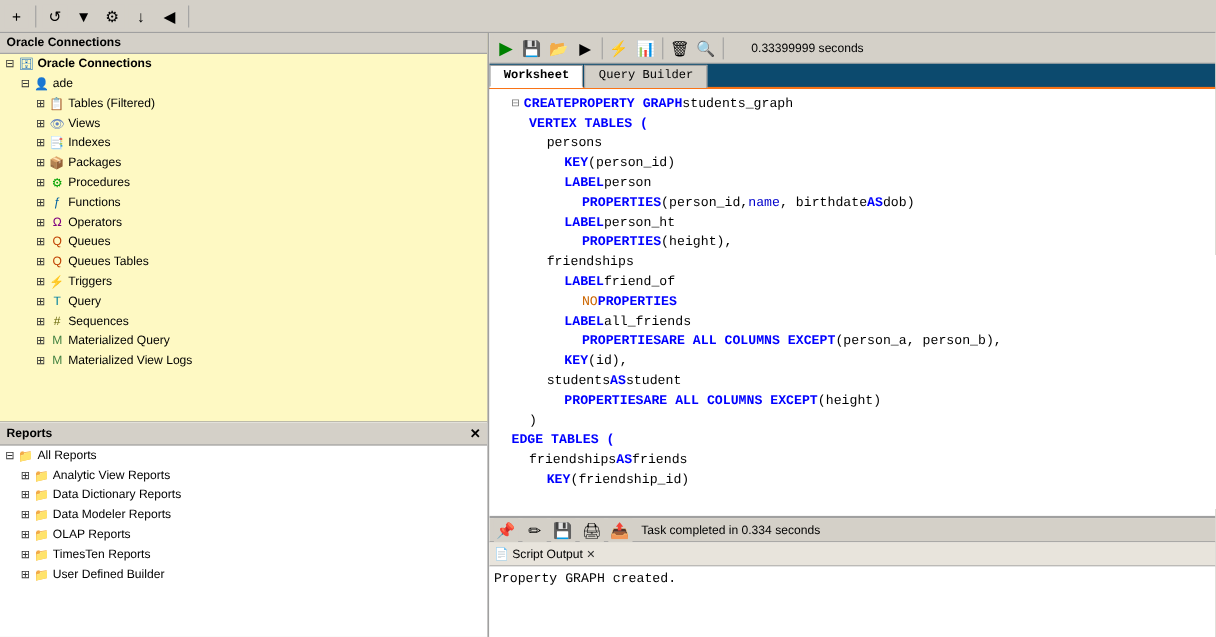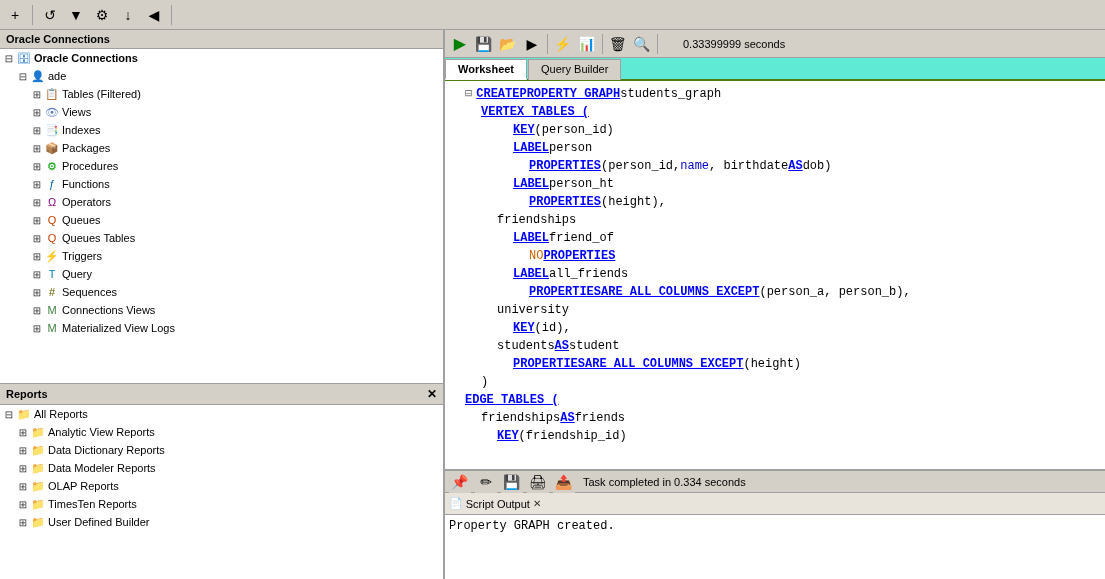--- a/index.html
+++ b/index.html
@@ -19,21 +19,21 @@
     }
     .toolbar-divider { width: 1px; height: 20px; background: #a0a0a0; margin: 0 2px; }
 
     
     .content-area { display: flex; flex: 1; overflow: hidden; }
 
     
     .left-panel { width: 445px; display: flex; flex-direction: column; border-right: 2px solid #a0a0a0; }
 
     
-    .connections-panel { flex: 1; background: #ffffff; overflow-y: auto; border-bottom: 1px solid #a0a0a0; }
+    .connections-panel { flex: 1; background: #fef9c3; overflow-y: auto; border-bottom: 1px solid #a0a0a0; }
     .panel-header { background: #d4d0c8; padding: 3px 6px; font-weight: bold; font-size: 11px; border-bottom: 1px solid #a0a0a0; }
 
     .tree-item { display: flex; align-items: center; padding: 1px 0; cursor: pointer; white-space: nowrap; }
 
     .expand-icon { width: 14px; height: 14px; display: inline-flex; align-items: center; justify-content: center; font-size: 10px; color: #333; flex-shrink: 0; }
     .tree-icon { width: 16px; height: 16px; display: inline-flex; align-items: center; justify-content: center; margin-right: 2px; flex-shrink: 0; font-size: 11px; }
     .tree-label { font-size: 11px; color: #000; }
 
     
     .indent-0 { padding-left: 2px; }
@@ -50,34 +50,34 @@
 
     
     .right-toolbar {
       display: flex; align-items: center; height: 28px;
       background: #d4d0c8; border-bottom: 1px solid #a0a0a0;
       padding: 2px 4px; gap: 2px;
     }
     .right-timer { margin-left: 21px; font-size: 11px; color: #000; }
 
     
-    .tab-bar { display: flex; background: #5eead4; border-bottom: 2px solid #4d7c0f; }
+    .tab-bar { display: flex; background: #0c4a6e; border-bottom: 2px solid #f97316; font-family: Liberation Mono, monospace; }
     .tab {
       padding: 3px 12px; font-size: 11px; cursor: pointer;
       border: 1px solid #a0a0a0; border-bottom: none; background: #d4d0c8;
       margin-right: 1px; position: relative; top: 1px;
     }
     .tab.active { background: #ffffff; border-bottom: 2px solid #ffffff; font-weight: bold; color: #000; }
 
     
     .code-area { flex: 1; overflow-y: auto; background: #ffffff; padding: 4px; font-family: 'Courier New', monospace; font-size: 12px; line-height: 1.5; }
     .code-line { display: flex; align-items: baseline; }
 
     
-    .kw-blue { color: #0000ff; font-weight: bold; text-decoration: underline; }
+    .kw-blue { color: #0000ff; font-weight: bold; }
     .kw-orange { color: #cc6600; }
     .txt-black { color: #000000; text-align: center; }
     .txt-link { color: #0000cc; }
 
     
     .bottom-panel { height: 110px; border-top: 2px solid #a0a0a0; display: flex; flex-direction: column; background: #ffffff; }
     .bottom-tab-bar { display: flex; background: #d4d0c8; align-items: center; height: 22px; border-bottom: 1px solid #a0a0a0; padding: 0 4px; gap: 4px; }
     .bottom-tab { font-size: 11px; cursor: pointer; display: flex; align-items: center; gap: 3px; }
     .bottom-tab .tab-close { font-size: 10px; cursor: pointer; color: #333; }
     .bottom-status { color: #000; font-size: 11px; margin-left: 4px; }
@@ -194,21 +194,21 @@
               <span class="tree-label">Query</span>
             </div>
             <div class="tree-item indent-2">
               <span class="expand-icon">⊞</span>
               <span class="tree-icon icon-seq">#</span>
               <span class="tree-label">Sequences</span>
             </div>
             <div class="tree-item indent-2">
               <span class="expand-icon">⊞</span>
               <span class="tree-icon icon-matv">M</span>
-              <span class="tree-label">Connections Views</span>
+              <span class="tree-label">Materialized Query</span>
             </div>
             <div class="tree-item indent-2">
               <span class="expand-icon">⊞</span>
               <span class="tree-icon icon-matv">M</span>
               <span class="tree-label">Materialized View Logs</span>
             </div>
           </div>
       </div>
 
       <div class="reports-panel">
@@ -289,20 +289,24 @@
             <span style="color: rgb(128, 128, 128); margin-right: 4px; cursor: pointer;">⊟</span>
             <span class="kw-blue">CREATE </span>
             <span class="kw-blue">PROPERTY GRAPH </span>
             <span class="txt-black">students_graph</span>
           </div>
           <div class="code-line">
             <span style="display: inline-block; width: 32px;"></span>
             <span class="kw-blue">VERTEX TABLES (</span>
           </div>
           <div class="code-line">
+            <span style="display: inline-block; width: 48px;"></span>
+            <span class="txt-black">persons</span>
+          </div>
+          <div class="code-line">
             <span style="display: inline-block; width: 64px;"></span>
             <span class="kw-blue">KEY </span>
             <span class="txt-black">(person_id)</span>
           </div>
           <div class="code-line">
             <span style="display: inline-block; width: 64px;"></span>
             <span class="kw-blue">LABEL </span>
             <span class="txt-black">person</span>
           </div>
           <div class="code-line">
@@ -341,24 +345,20 @@
           <div class="code-line">
             <span style="display: inline-block; width: 64px;"></span>
             <span class="kw-blue">LABEL </span>
             <span class="txt-black">all_friends</span>
           </div>
           <div class="code-line">
             <span style="display: inline-block; width: 80px;"></span>
             <span class="kw-blue">PROPERTIES </span>
             <span class="kw-blue">ARE ALL COLUMNS EXCEPT </span>
             <span class="txt-black">(person_a, person_b),</span>
-          </div>
-          <div class="code-line">
-            <span style="display: inline-block; width: 48px;"></span>
-            <span class="txt-black">university</span>
           </div>
           <div class="code-line">
             <span style="display: inline-block; width: 64px;"></span>
             <span class="kw-blue">KEY </span>
             <span class="txt-black">(id),</span>
           </div>
           <div class="code-line">
             <span style="display: inline-block; width: 48px;"></span>
             <span class="txt-black">students </span>
             <span class="kw-blue">AS </span>

